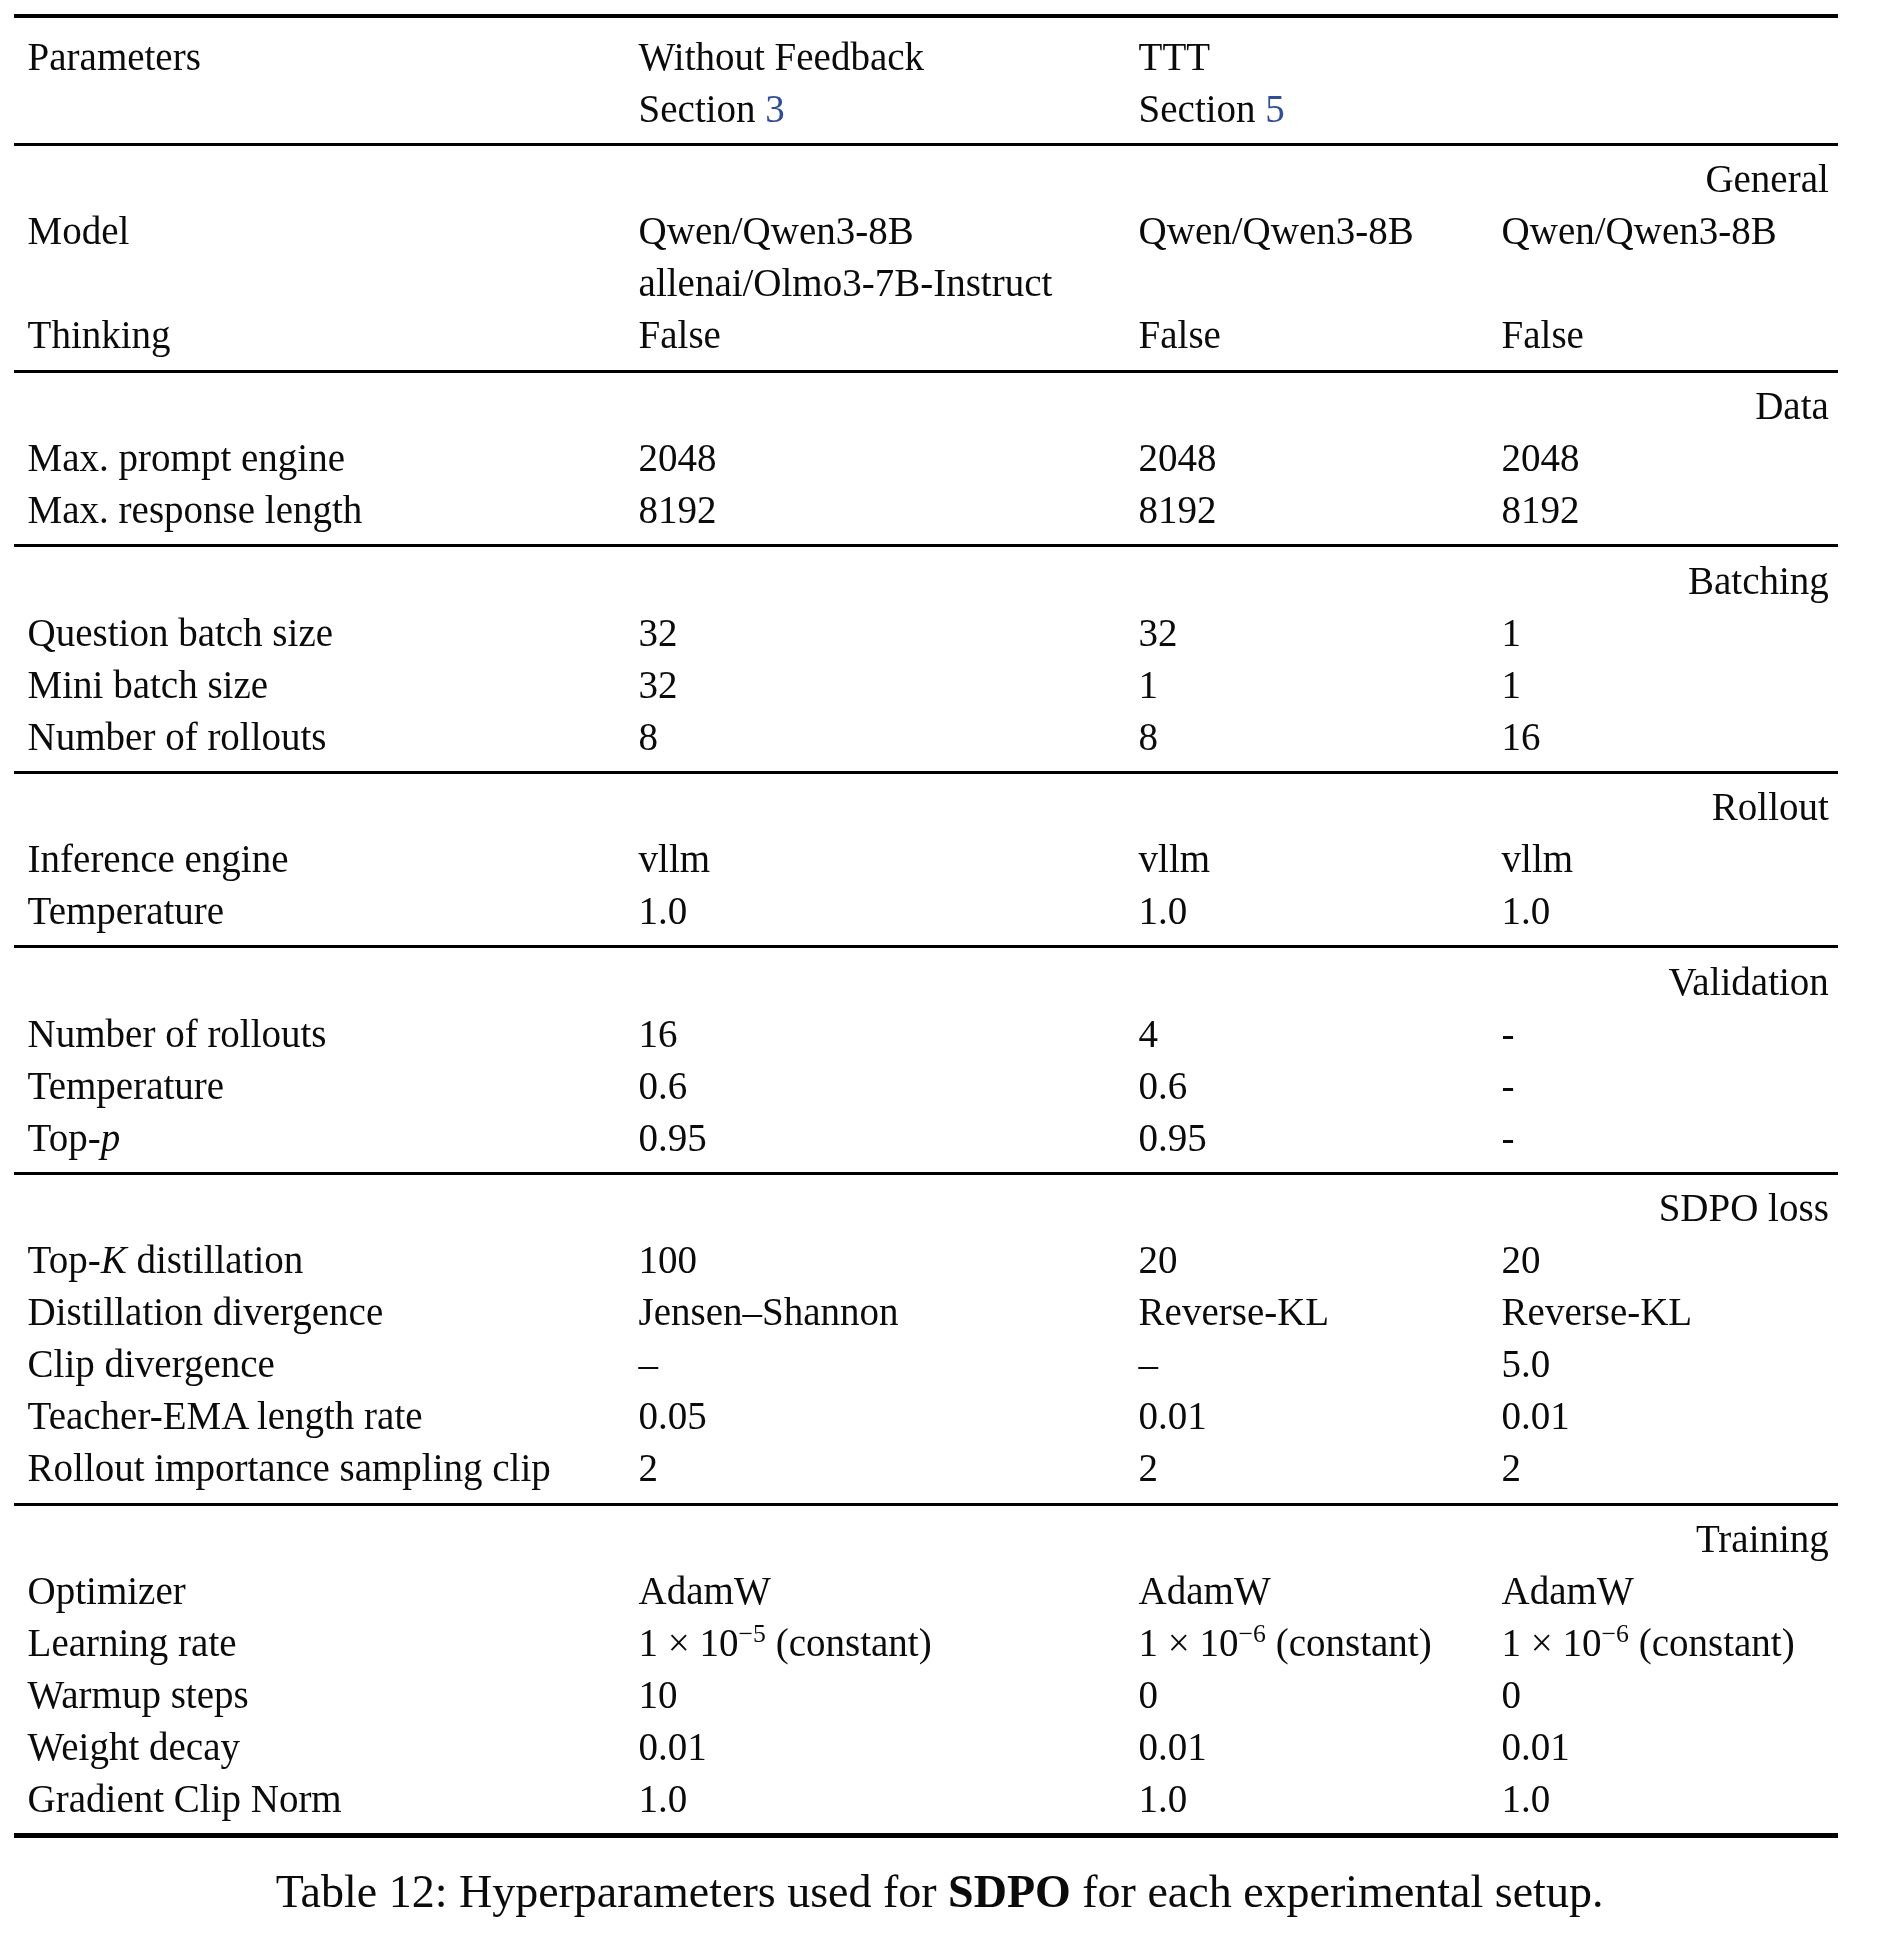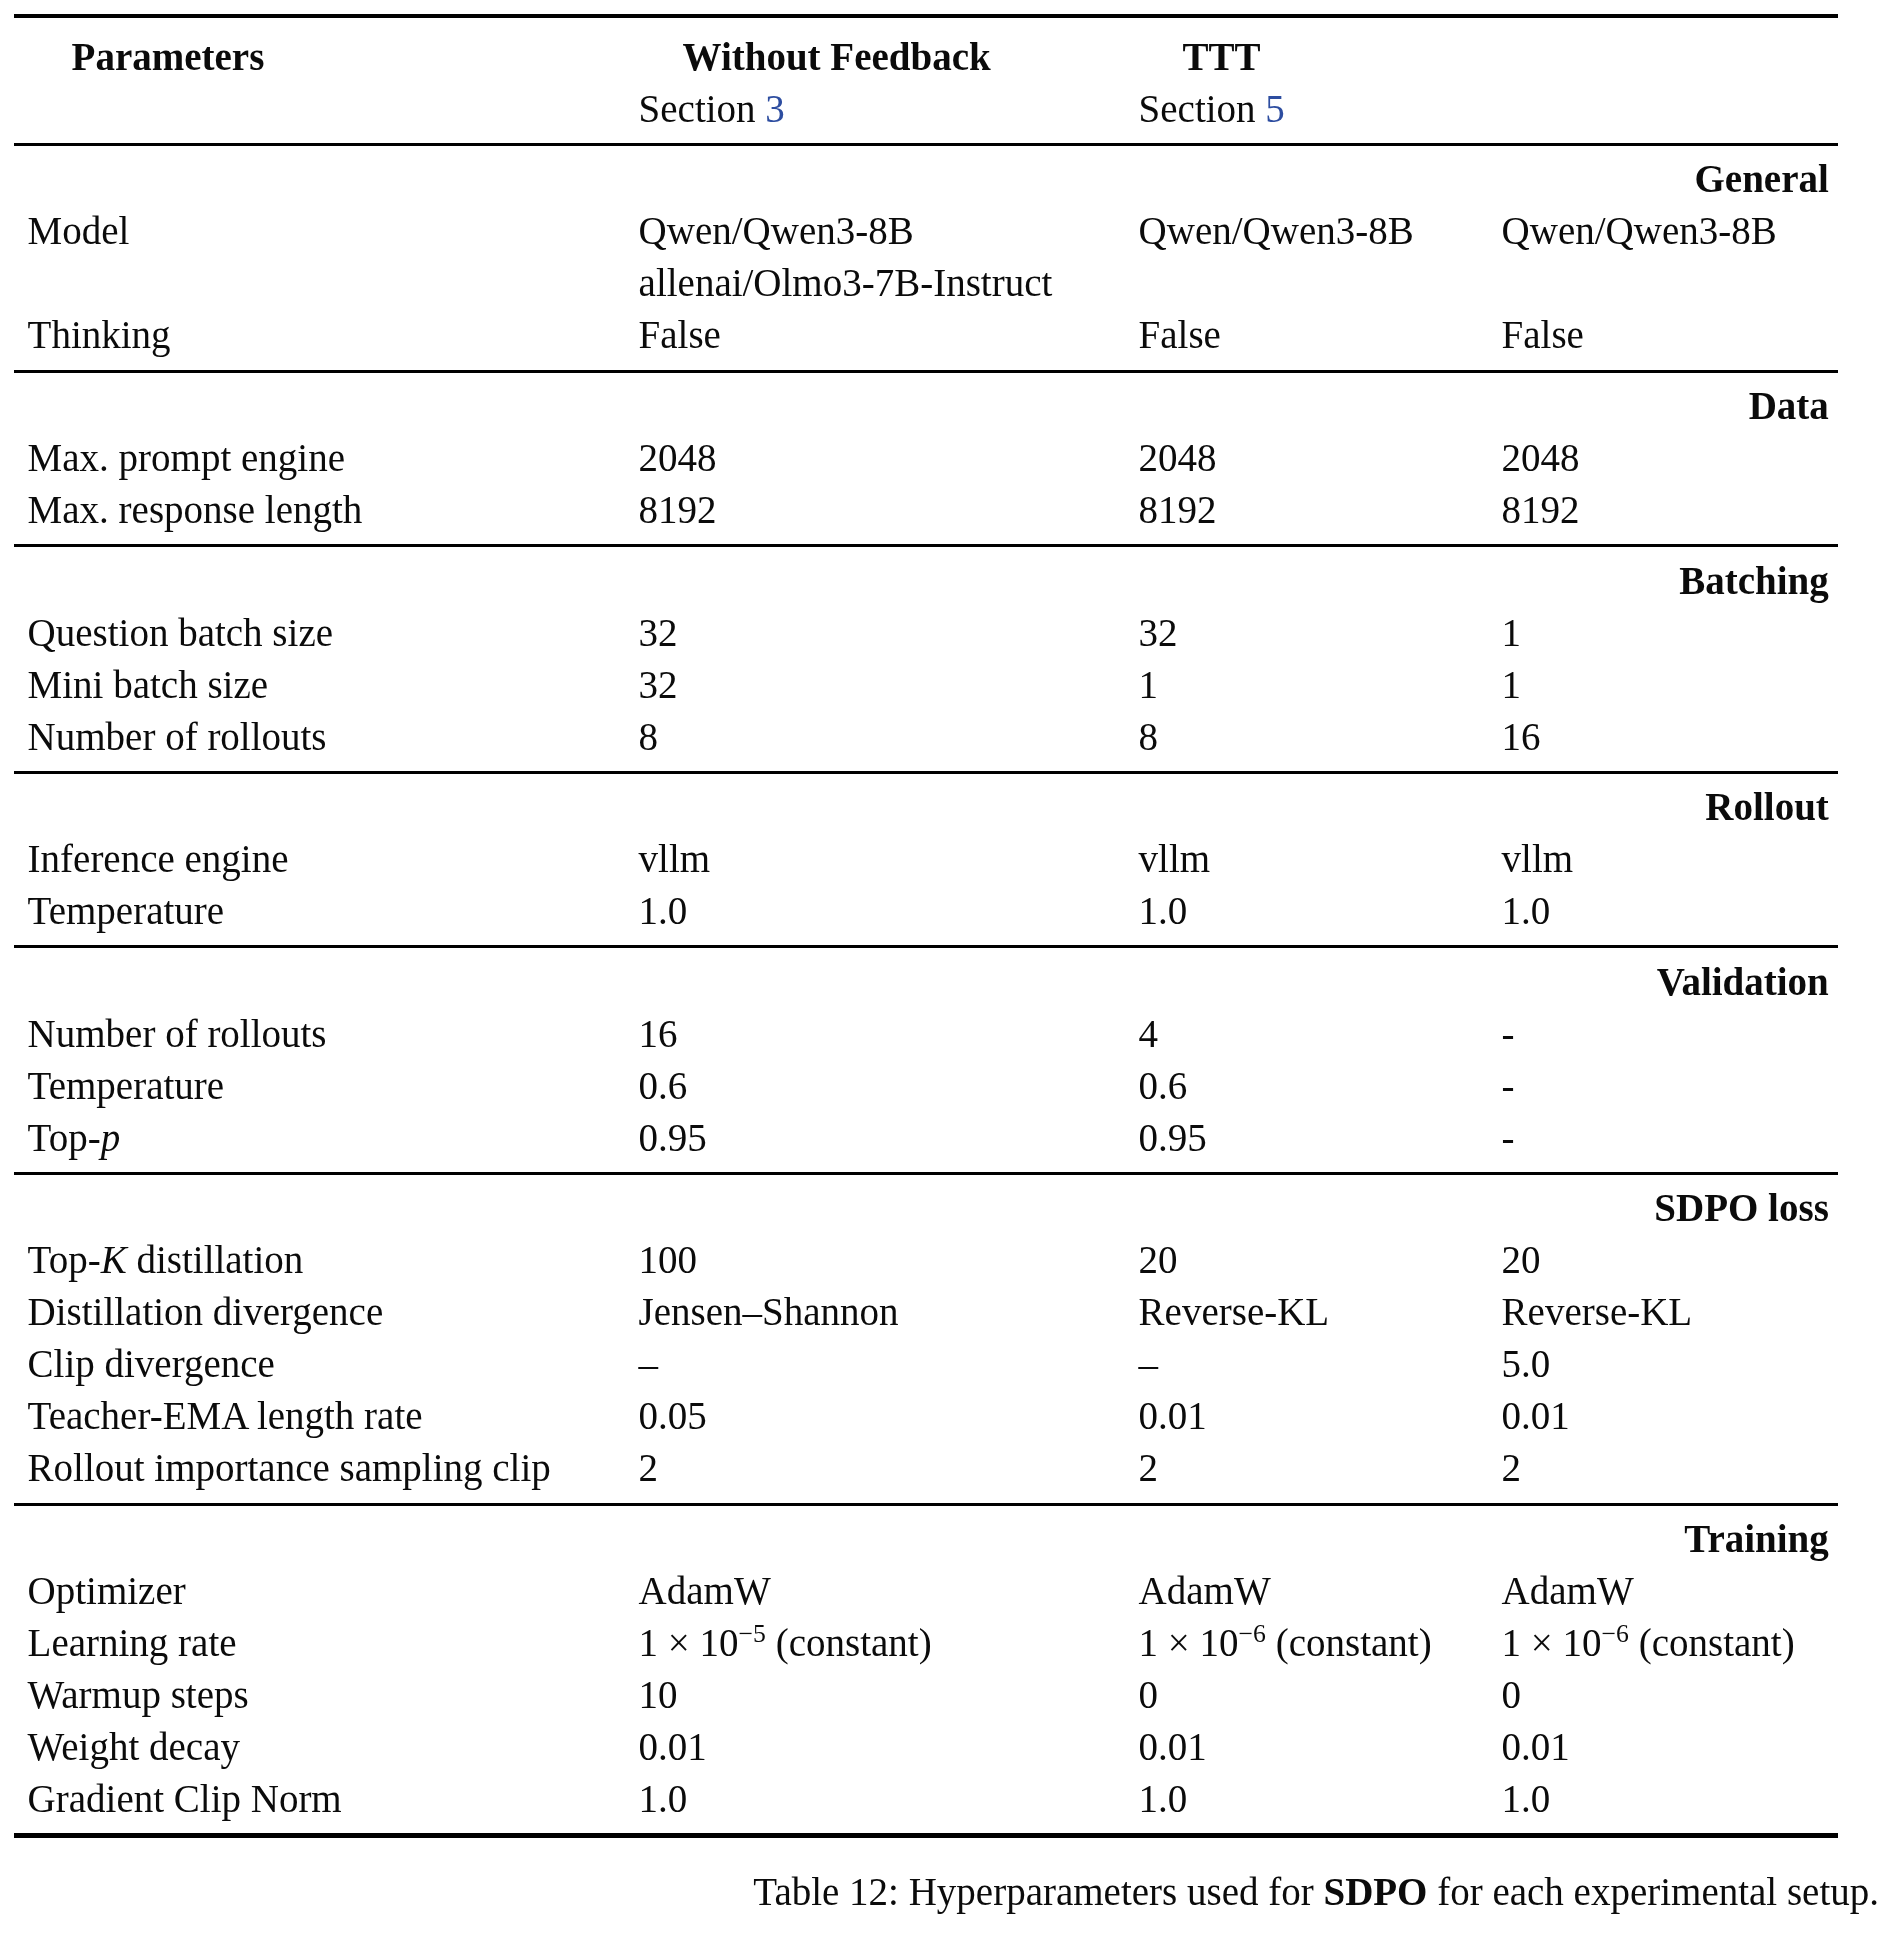--- a/index.html
+++ b/index.html
@@ -24,37 +24,37 @@
   .grid {
     display: grid;
     grid-template-columns: 611px 500px 363px 1fr;
     padding-left: 13.8px;
     align-items: start;
   }
   .row { display: contents; }
   .header { padding-top: 13px; padding-bottom: 8.3px; }
   .sec { border-top: 3.7px solid #000; padding-top: 7.3px; padding-bottom: 8.3px; }
   .span { grid-column: 1 / -1; text-align: right; }
-  .bold { font-weight: bold; margin-left: 44px; }
+  .bold { font-weight: normal; }
   .cell { padding-right: 9.2px; }
   i { font-style: italic; }
   .link {
     color: var(--link, #2d4da0);
     text-decoration: none;
     cursor: pointer;
   }
   sup {
     font-size: 0.66em;
     vertical-align: 0.55em;
     line-height: 0;
   }
   .caption {
-    text-align: right;
+    text-align: center;
     margin: 27.5px 0 0 0;
-    font-size: 39px;
+    font-size: 46px;
   }
 </style>
 </head>
 <body>
 
 <main class="page">
   <div class="tbl">
 
     <div class="grid header">
       <div class="cell bold">Parameters</div>

